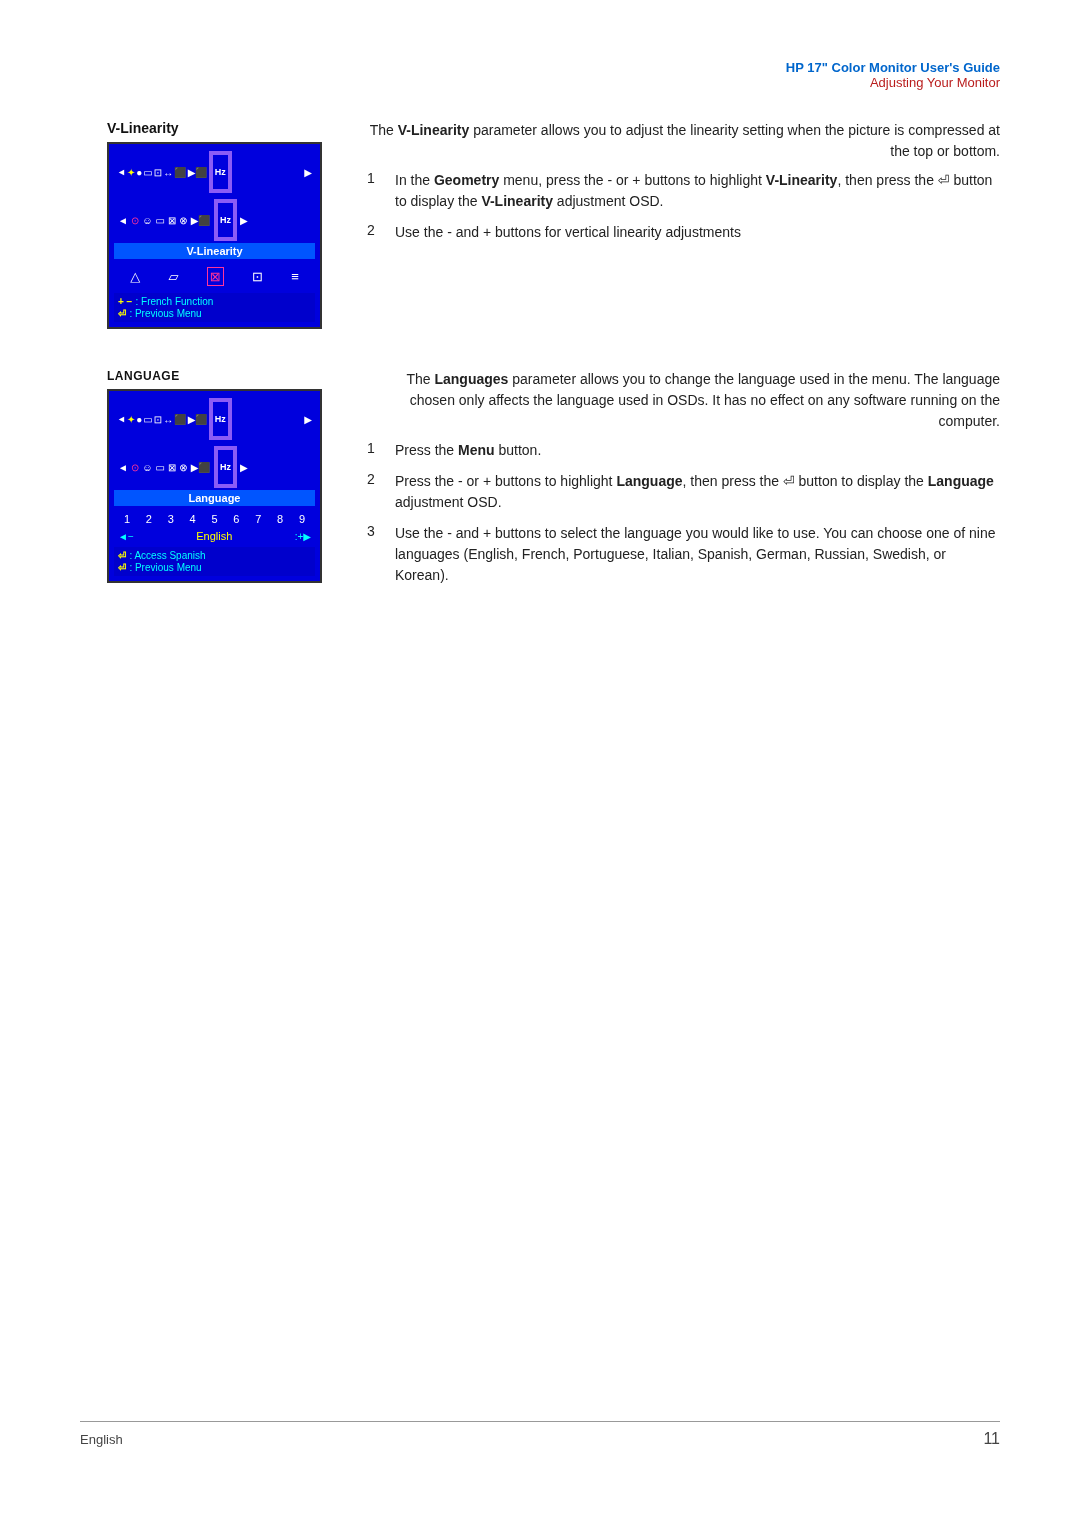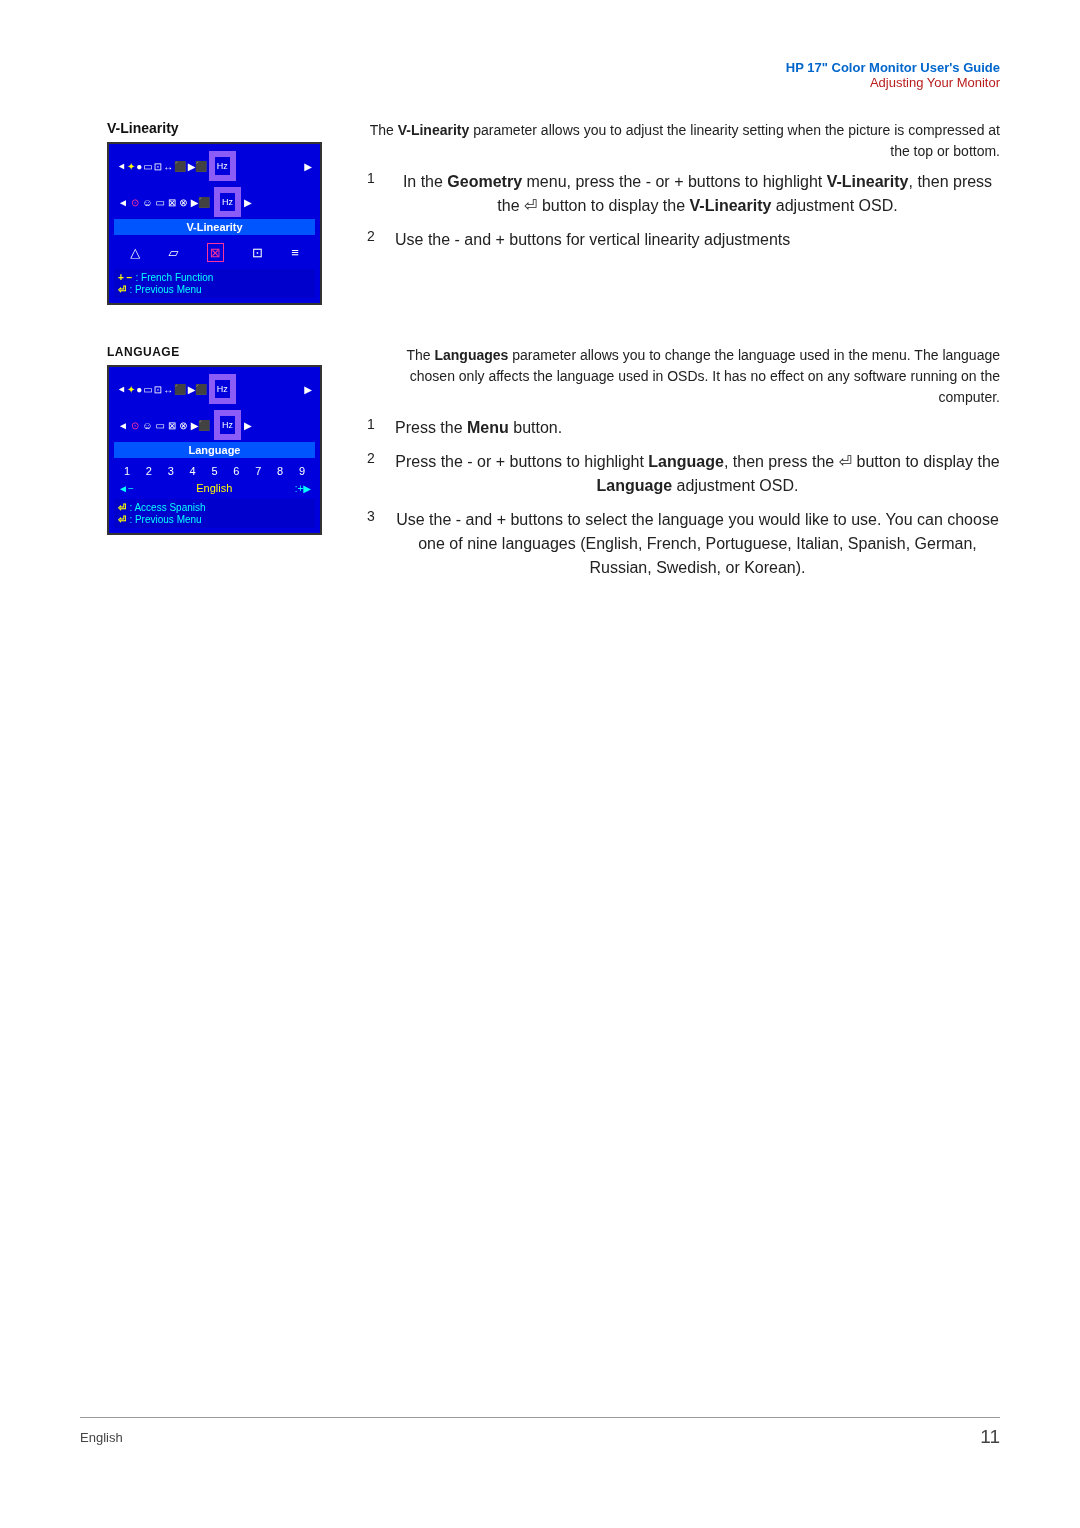--- a/index.html
+++ b/index.html
@@ -83,24 +83,25 @@
       color: white;
     }
     .osd-icon.active {
       color: #ff3399;
     }
     .osd-icon.bright {
       color: #ffff00;
     }
 
     .osd-hz {
-      border: 6px solid #8b5cf6;
-      padding: 4px 2px;
+      border: 4px solid #8b5cf6;
+      padding: 12px 2px;
       font-size: 9px;
       color: white;
+      font-weight: bold;
     }
 
     .osd-arrow-right {
       color: white;
       font-size: 10px;
     }
 
     .osd-title-bar {
       background: #0055ff;
       text-align: center;
@@ -195,24 +196,23 @@
     }
 
     .step-num {
       font-size: 14px;
       color: #222;
       min-width: 16px;
       font-weight: normal;
     }
 
     .step-text {
-      font-size: 16px;
+      font-size: 14px;
       line-height: 1.5;
       color: #222;
-      text-align: center;
     }
 
     .step-text b {
       font-weight: bold;
     }
 
     
     .page-footer {
       position: absolute;
       bottom: 80px;
@@ -224,21 +224,21 @@
       align-items: center;
       padding-top: 8px;
     }
 
     .footer-lang {
       font-size: 13px;
       color: #444;
     }
 
     .footer-page {
-      font-size: 19px;
+      font-size: 16px;
       color: #444;
     }
 
     .language-section-label {
       font-weight: bold;
       font-size: 12px;
       letter-spacing: 0.5px;
       margin-bottom: 6px;
       color: #111;
       text-transform: uppercase;

